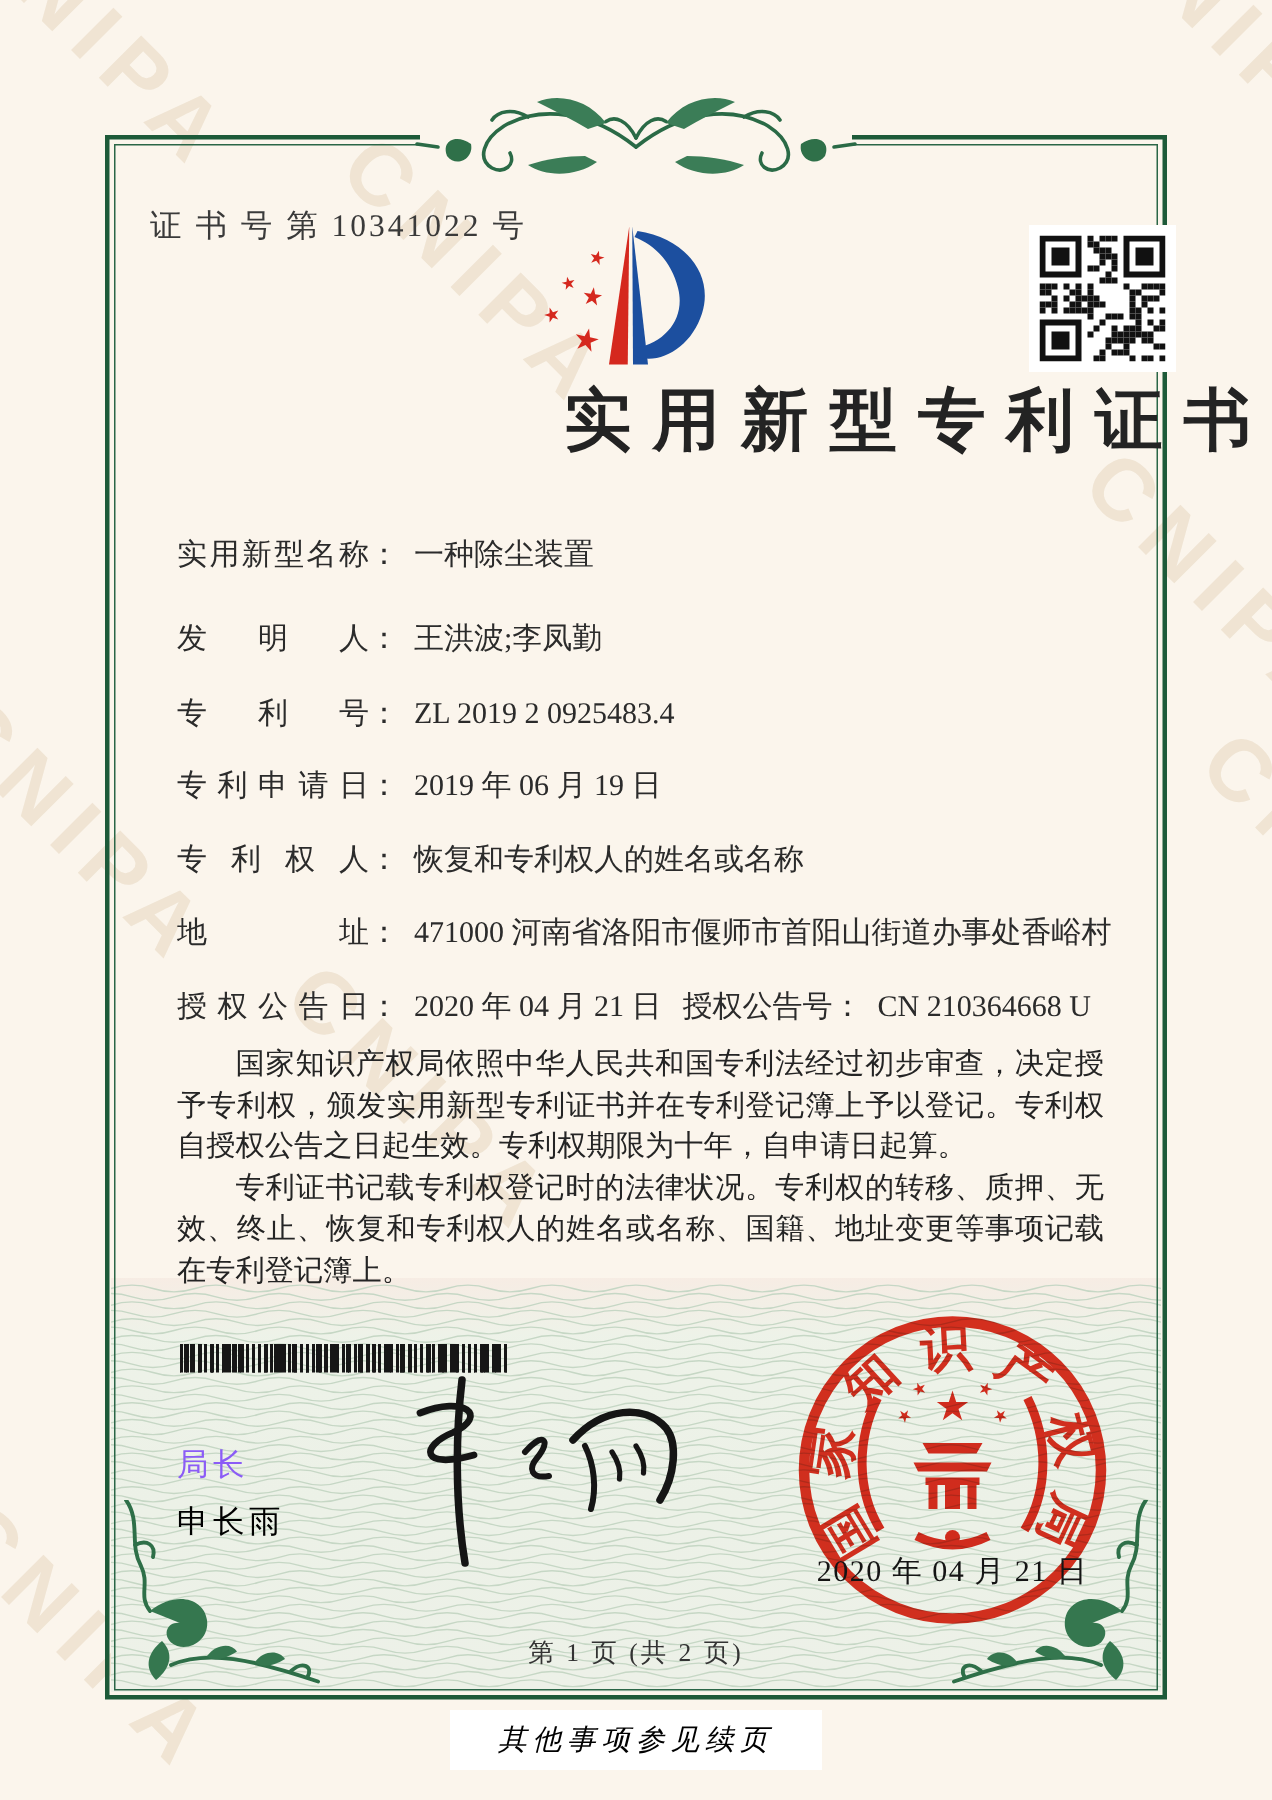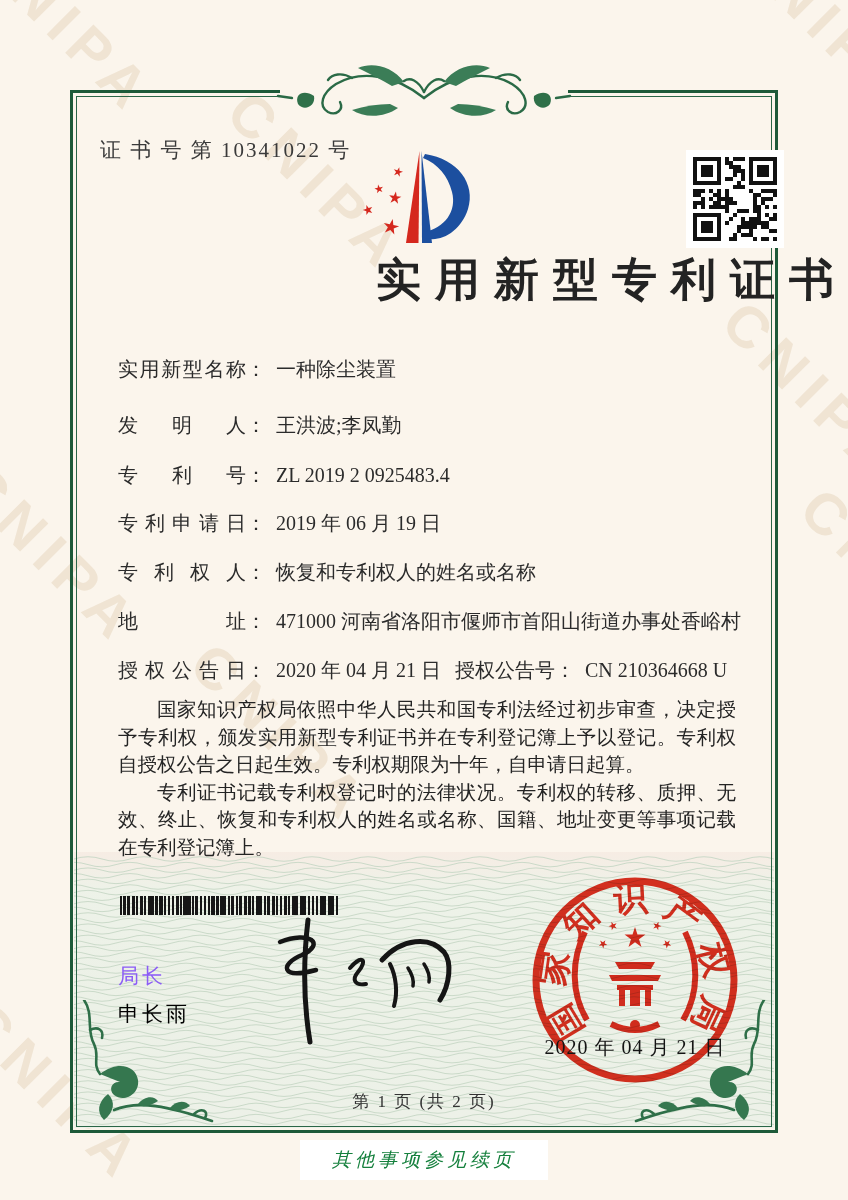--- a/index.html
+++ b/index.html
@@ -59,21 +59,21 @@
   .signature { position:absolute; left:222px; top:910px; z-index:7; }
   .seal { position:absolute; left:527px; top:872px; width:216px; height:216px; z-index:6;
           mix-blend-mode:multiply; opacity:0.96; }
   .seal-date { position:absolute; left:527px; top:1034px; width:216px; z-index:7;
                text-align:center; font-size:20px; letter-spacing:1px; color:#141414; }
   .page-num { position:absolute; left:0; right:0; top:1090px; z-index:6;
               text-align:center; font-size:17px; letter-spacing:2px; color:#333; }
   .note-wrap { position:absolute; left:0; right:0; top:1140px; z-index:6;
                display:flex; justify-content:center; }
   .note-box { background:#ffffff; padding:7px 32px; font-size:19px; letter-spacing:4px;
-              color:#15803d; font-style:italic; }
+              color:#000000; font-style:italic; }
 </style>
 </head>
 <body>
 
 <div class="page">
 
   <svg width="0" height="0" style="position:absolute" aria-hidden="true">
     <defs>
       <path id="star" d="M0,-1 L0.225,-0.31 L0.951,-0.309 L0.364,0.118 L0.588,0.809 L0,0.382 L-0.588,0.809 L-0.364,0.118 L-0.951,-0.309 L-0.225,-0.31 Z"></path>
     </defs>

